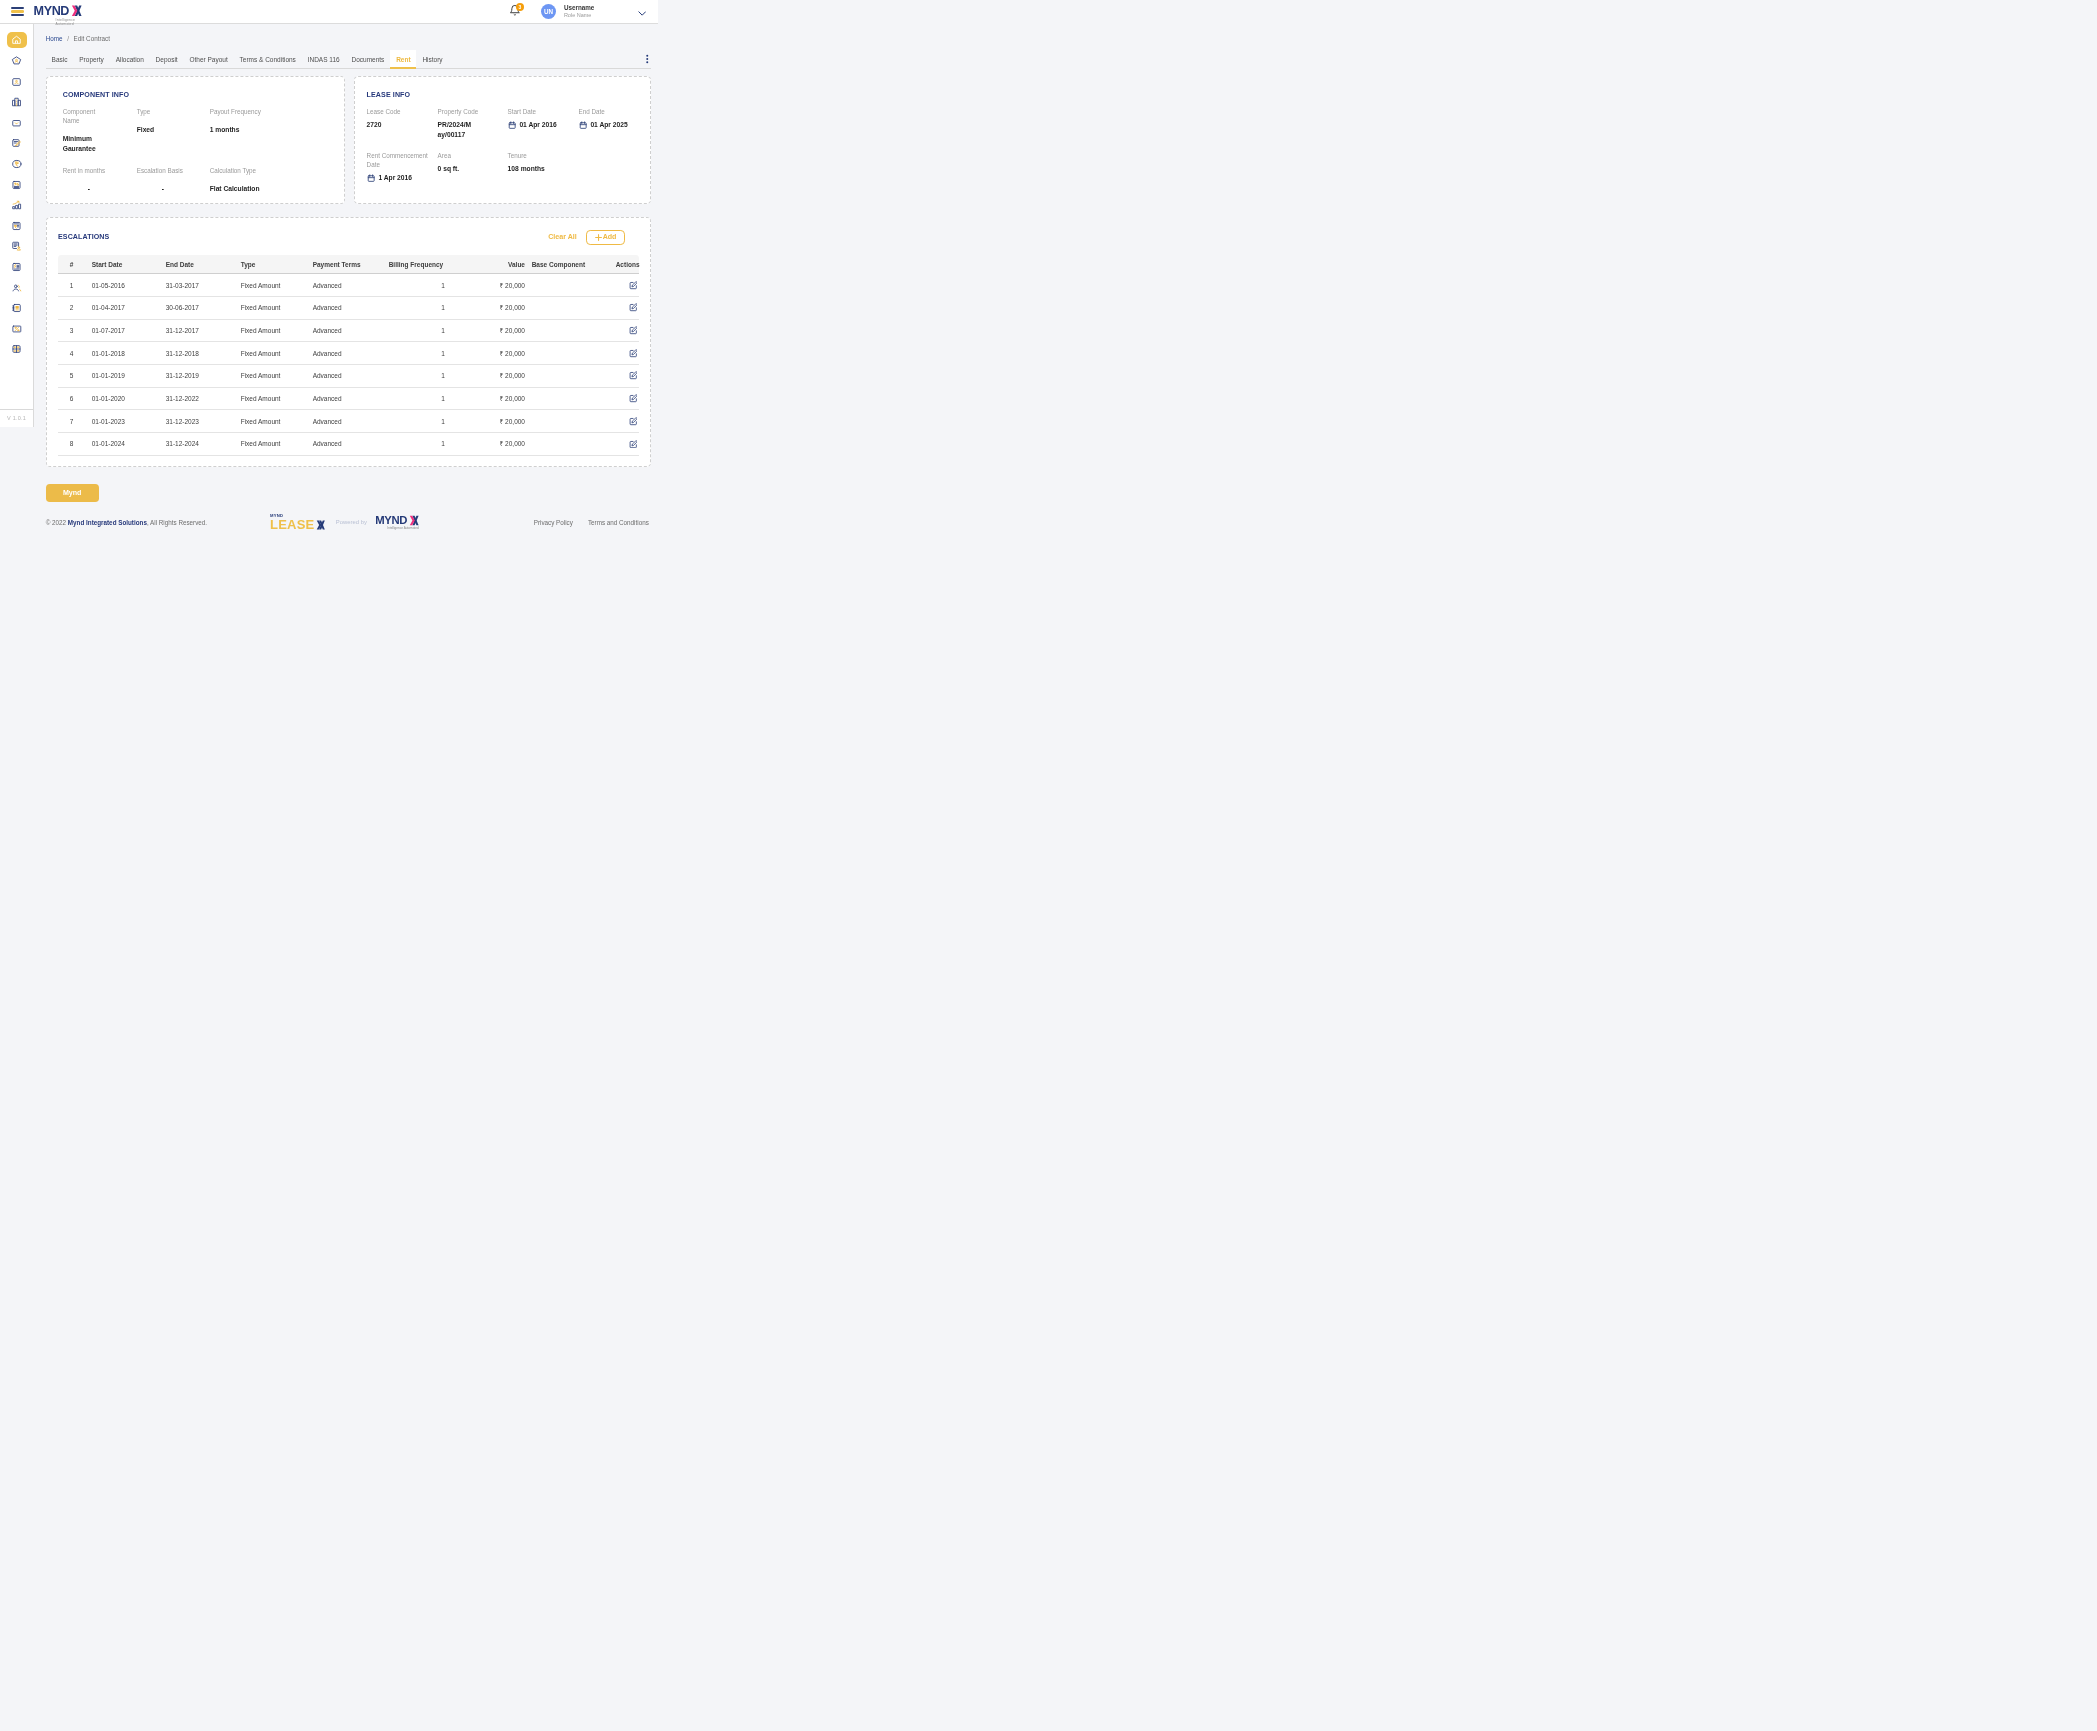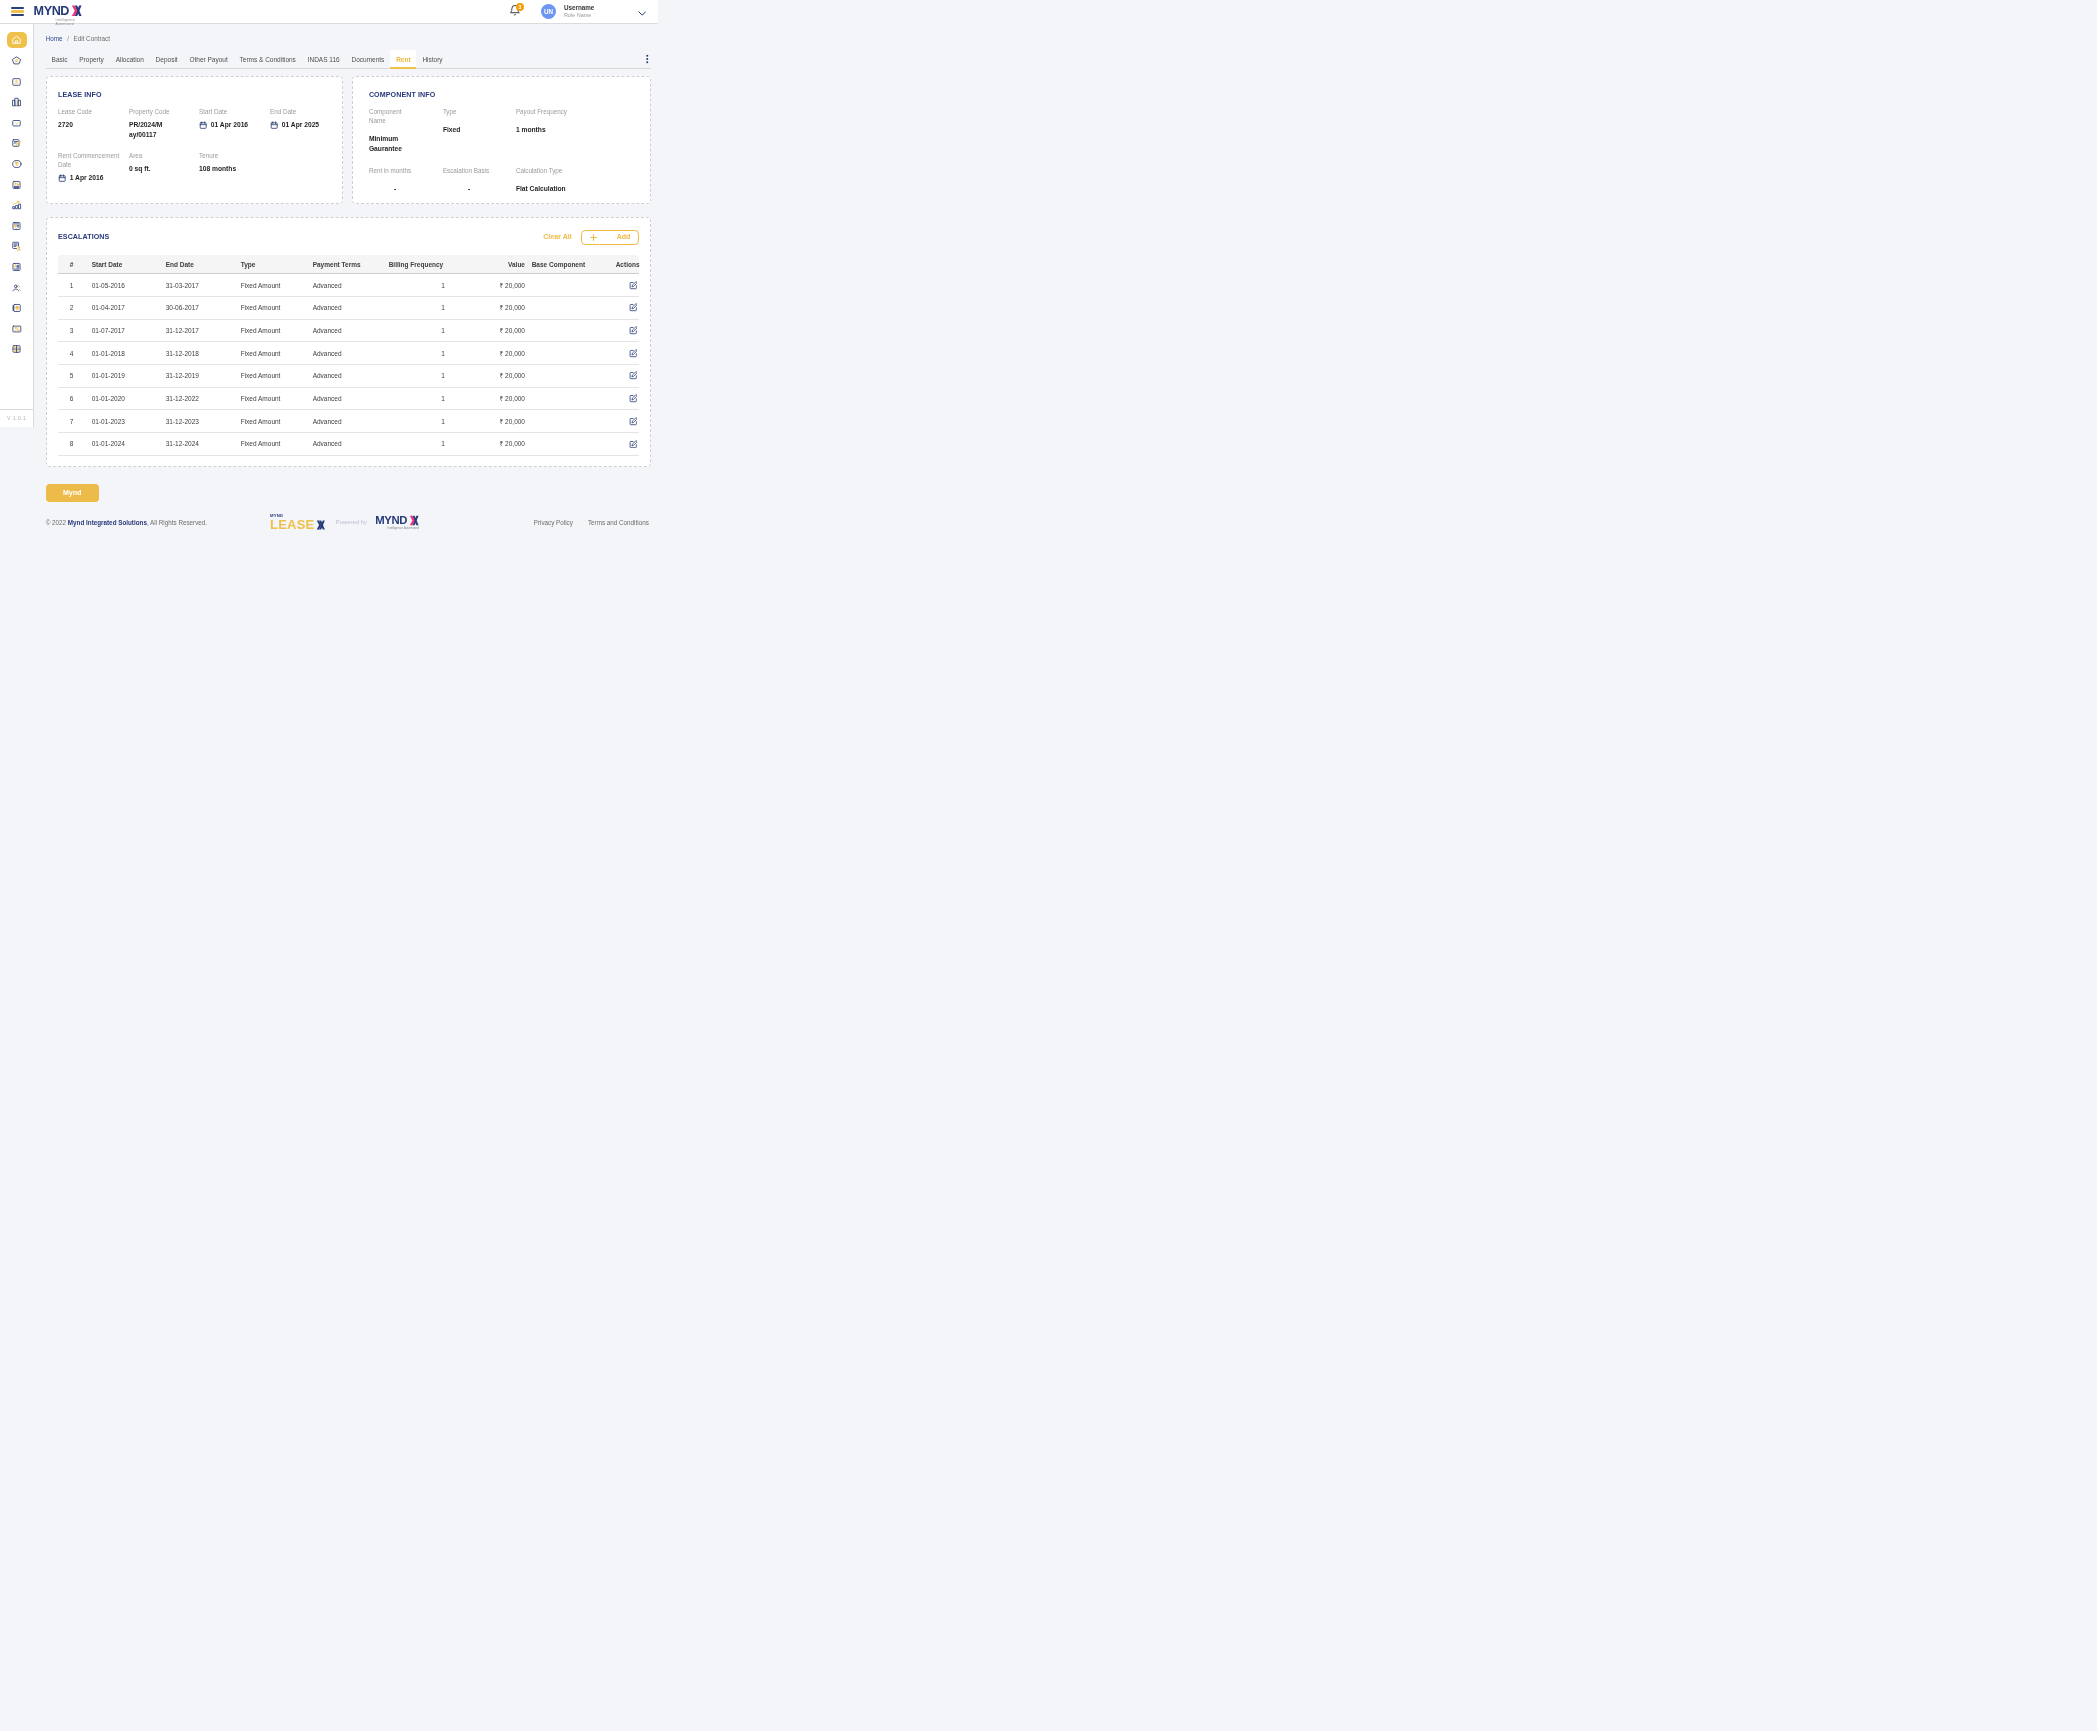--- a/index.html
+++ b/index.html
@@ -62,21 +62,21 @@
   .comp-grid .f-label { margin-bottom:8.4px; }
   .comp-grid .field:nth-child(1) .f-label { max-width:44px; }
   .comp-grid .field:nth-child(1) .f-value { max-width:42px; }
   .comp-grid .field:nth-child(4) .f-value, .comp-grid .field:nth-child(5) .f-value { padding-left:25px; }
   .val-ico { display:flex; align-items:center; gap:3.4px; }
 
   
   .esc-card { margin-top:12.6px; padding:11.7px 11.3px 10px; }
   .esc-head { display:flex; align-items:center; margin-bottom:10px; }
   .clear-all { margin-left:auto; background:none; border:none; cursor:pointer; font-size:7.1px; font-weight:700; color:#efba44; font-family:inherit; }
-  .add-btn { margin-left:9.2px; margin-right:0; background:#fff; border:0.8px solid #efba44; border-radius:4.2px; color:#efba44; font-size:7.1px; font-weight:700; padding:2.5px 7.6px 2.9px; cursor:pointer; font-family:inherit; display:flex; align-items:center; gap:20px; }
+  .add-btn { margin-left:9.2px; margin-right:14px; background:#fff; border:0.8px solid #efba44; border-radius:4.2px; color:#efba44; font-size:7.1px; font-weight:700; padding:2.5px 7.6px 2.9px; cursor:pointer; font-family:inherit; display:flex; align-items:center; gap:1px; }
   table.esc { width:100%; border-collapse:collapse; table-layout:fixed; }
   table.esc th { background:#f5f5f5; font-size:6.5px; font-weight:700; color:#3d3d3d; text-align:left; height:18.5px; padding:0 0 0 6.7px; border-bottom:0.6px solid #cfcfcf; }
   table.esc th:first-child { border-top-left-radius:3.4px; padding-left:0; text-align:center; }
   table.esc th:last-child { border-top-right-radius:3.4px; text-align:right; padding-right:2.5px; }
   table.esc th.h-right { text-align:right; padding-right:0; }
   table.esc td { font-size:6.5px; color:#3d3d3d; height:22.7px; padding:0 0 0 6.7px; border-bottom:0.4px solid #e4e4e4; }
   table.esc td.c-idx { text-align:center; padding-left:0; }
   table.esc td.c-right { text-align:right; padding-right:0; }
   table.esc td.c-actions { text-align:right; padding-right:1.7px; }
   .edit-btn { background:none; border:none; cursor:pointer; padding:0; }
@@ -287,20 +287,50 @@
         <svg width="2.5" height="10" viewBox="0 0 6 24">
             <circle cx="3" cy="4" r="2.4" fill="#253a78"></circle>
             <circle cx="3" cy="12" r="2.4" fill="#253a78"></circle>
             <circle cx="3" cy="20" r="2.4" fill="#253a78"></circle>
           </svg>
       </button>
     </div>
 
     <div class="cards-row">
 
+      <section class="card comp-card">
+        <h2 class="card-title">COMPONENT INFO</h2>
+        <div class="comp-grid">
+          <div class="field">
+            <div class="f-label">Component Name</div>
+            <div class="f-value">Minimum Gaurantee</div>
+          </div>
+          <div class="field">
+            <div class="f-label">Type</div>
+            <div class="f-value">Fixed</div>
+          </div>
+          <div class="field">
+            <div class="f-label">Payout Frequency</div>
+            <div class="f-value">1 months</div>
+          </div>
+          <div class="field">
+            <div class="f-label">Rent in months</div>
+            <div class="f-value">-</div>
+          </div>
+          <div class="field">
+            <div class="f-label">Escalation Basis</div>
+            <div class="f-value">-</div>
+          </div>
+          <div class="field">
+            <div class="f-label">Calculation Type</div>
+            <div class="f-value">Flat Calculation</div>
+          </div>
+        </div>
+      </section>
+
       <section class="card lease-card">
         <h2 class="card-title">LEASE INFO</h2>
         <div class="lease-grid">
           <div class="field">
             <div class="f-label">Lease Code</div>
             <div class="f-value">2720</div>
           </div>
           <div class="field">
             <div class="f-label">Property Code</div>
             <div class="f-value">PR/2024/May/00117</div>
@@ -335,50 +365,20 @@
                 <span>1 Apr 2016</span>
               </div>
           </div>
           <div class="field">
             <div class="f-label">Area</div>
             <div class="f-value">0 sq ft.</div>
           </div>
           <div class="field">
             <div class="f-label">Tenure</div>
             <div class="f-value">108 months</div>
-          </div>
-        </div>
-      </section>
-
-      <section class="card comp-card">
-        <h2 class="card-title">COMPONENT INFO</h2>
-        <div class="comp-grid">
-          <div class="field">
-            <div class="f-label">Component Name</div>
-            <div class="f-value">Minimum Gaurantee</div>
-          </div>
-          <div class="field">
-            <div class="f-label">Type</div>
-            <div class="f-value">Fixed</div>
-          </div>
-          <div class="field">
-            <div class="f-label">Payout Frequency</div>
-            <div class="f-value">1 months</div>
-          </div>
-          <div class="field">
-            <div class="f-label">Rent in months</div>
-            <div class="f-value">-</div>
-          </div>
-          <div class="field">
-            <div class="f-label">Escalation Basis</div>
-            <div class="f-value">-</div>
-          </div>
-          <div class="field">
-            <div class="f-label">Calculation Type</div>
-            <div class="f-value">Flat Calculation</div>
           </div>
         </div>
       </section>
     </div>
 
     <section class="card esc-card">
       <div class="esc-head">
         <h2 class="card-title" style="margin-bottom:0">ESCALATIONS</h2>
         <button class="clear-all">Clear All</button>
         <button class="add-btn">

